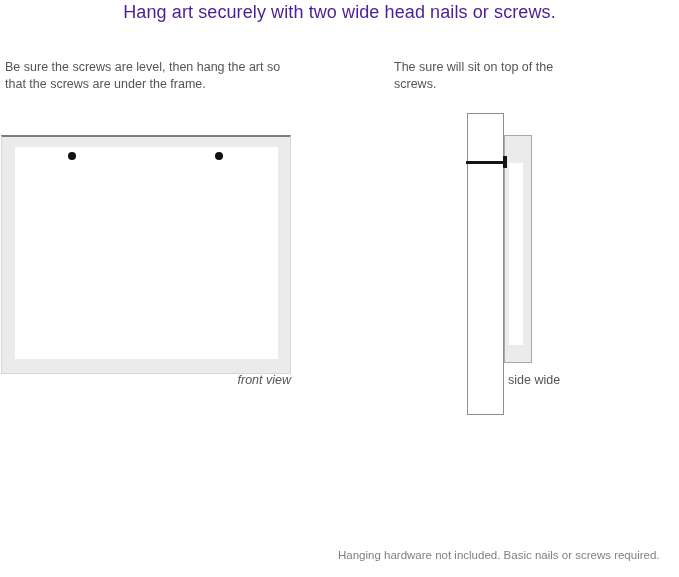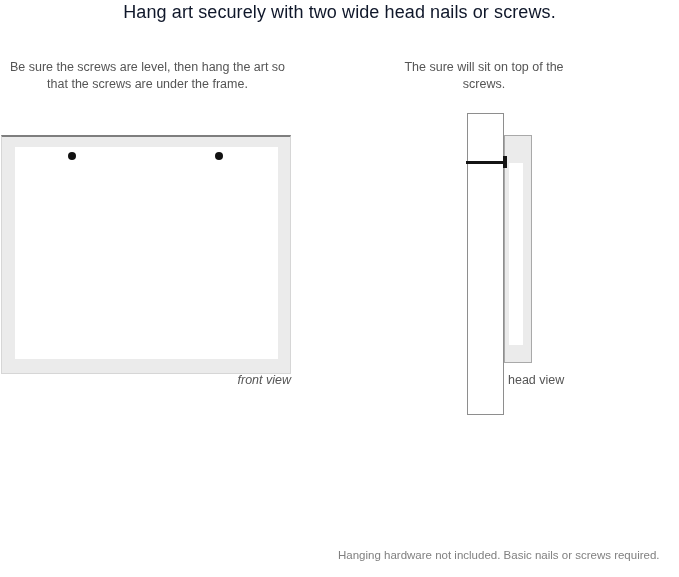--- a/index.html
+++ b/index.html
@@ -19,30 +19,29 @@
 
   
   #headline {
     position: absolute;
     left: 0;
     top: 0;
     width: 679px;
     text-align: center;
     font-size: 18px;
     line-height: 24px;
-    color: #0f172a;
+    color: #4c1d95;
     letter-spacing: 0.1px;
   }
 
   .caption {
     position: absolute;
     font-size: 12.5px;
     line-height: 17px;
     color: #555555;
-    text-align: center;
   }
   #caption-left {
     left: 5px;
     top: 59px;
     width: 285px;
   }
   #caption-right {
     left: 394px;
     top: 59px;
     width: 180px;
@@ -187,15 +186,15 @@
 <div id="front-view-label" class="view-label">front view</div>
 
 <div id="side-view">
   <div id="side-wall"></div>
   <div id="side-frame-body"></div>
   <div id="side-frame-inner"></div>
   <div id="nail-shaft"></div>
   <div id="nail-head"></div>
 </div>
 
-<div id="side-view-label" class="view-label">head view</div>
+<div id="side-view-label" class="view-label">side wide</div>
 
 <div id="footer-note">Hanging hardware not included. Basic nails or screws required.</div>
 
 </body></html>

